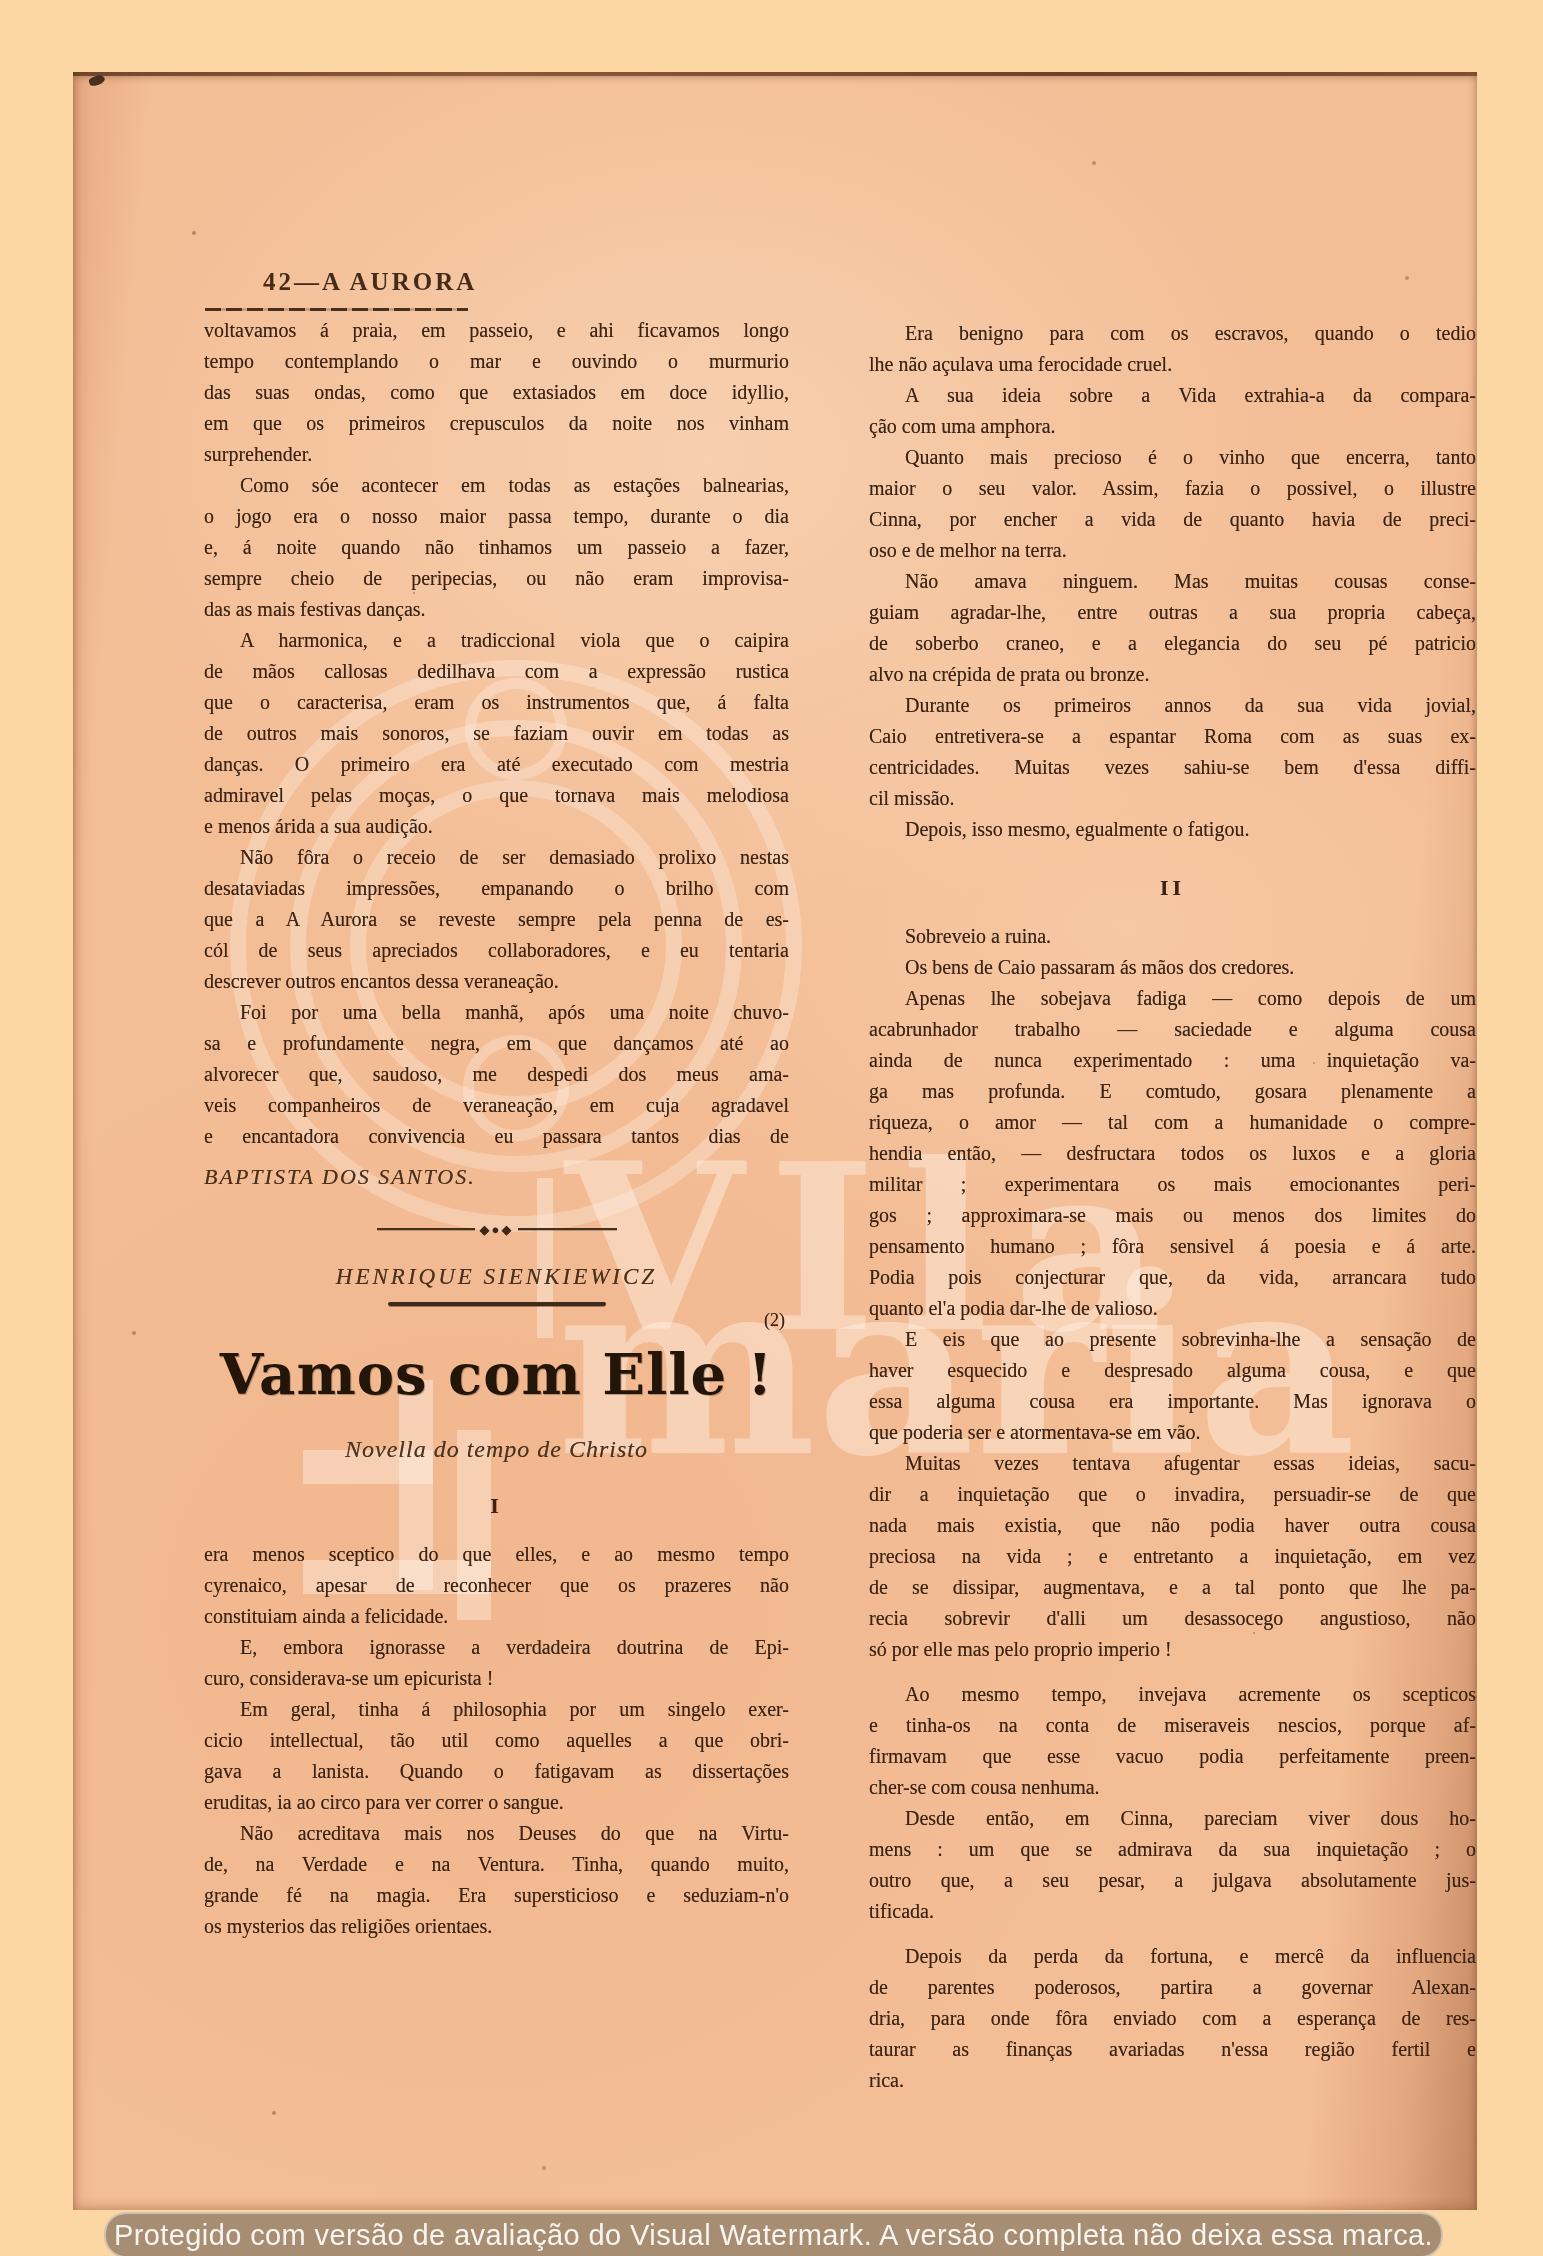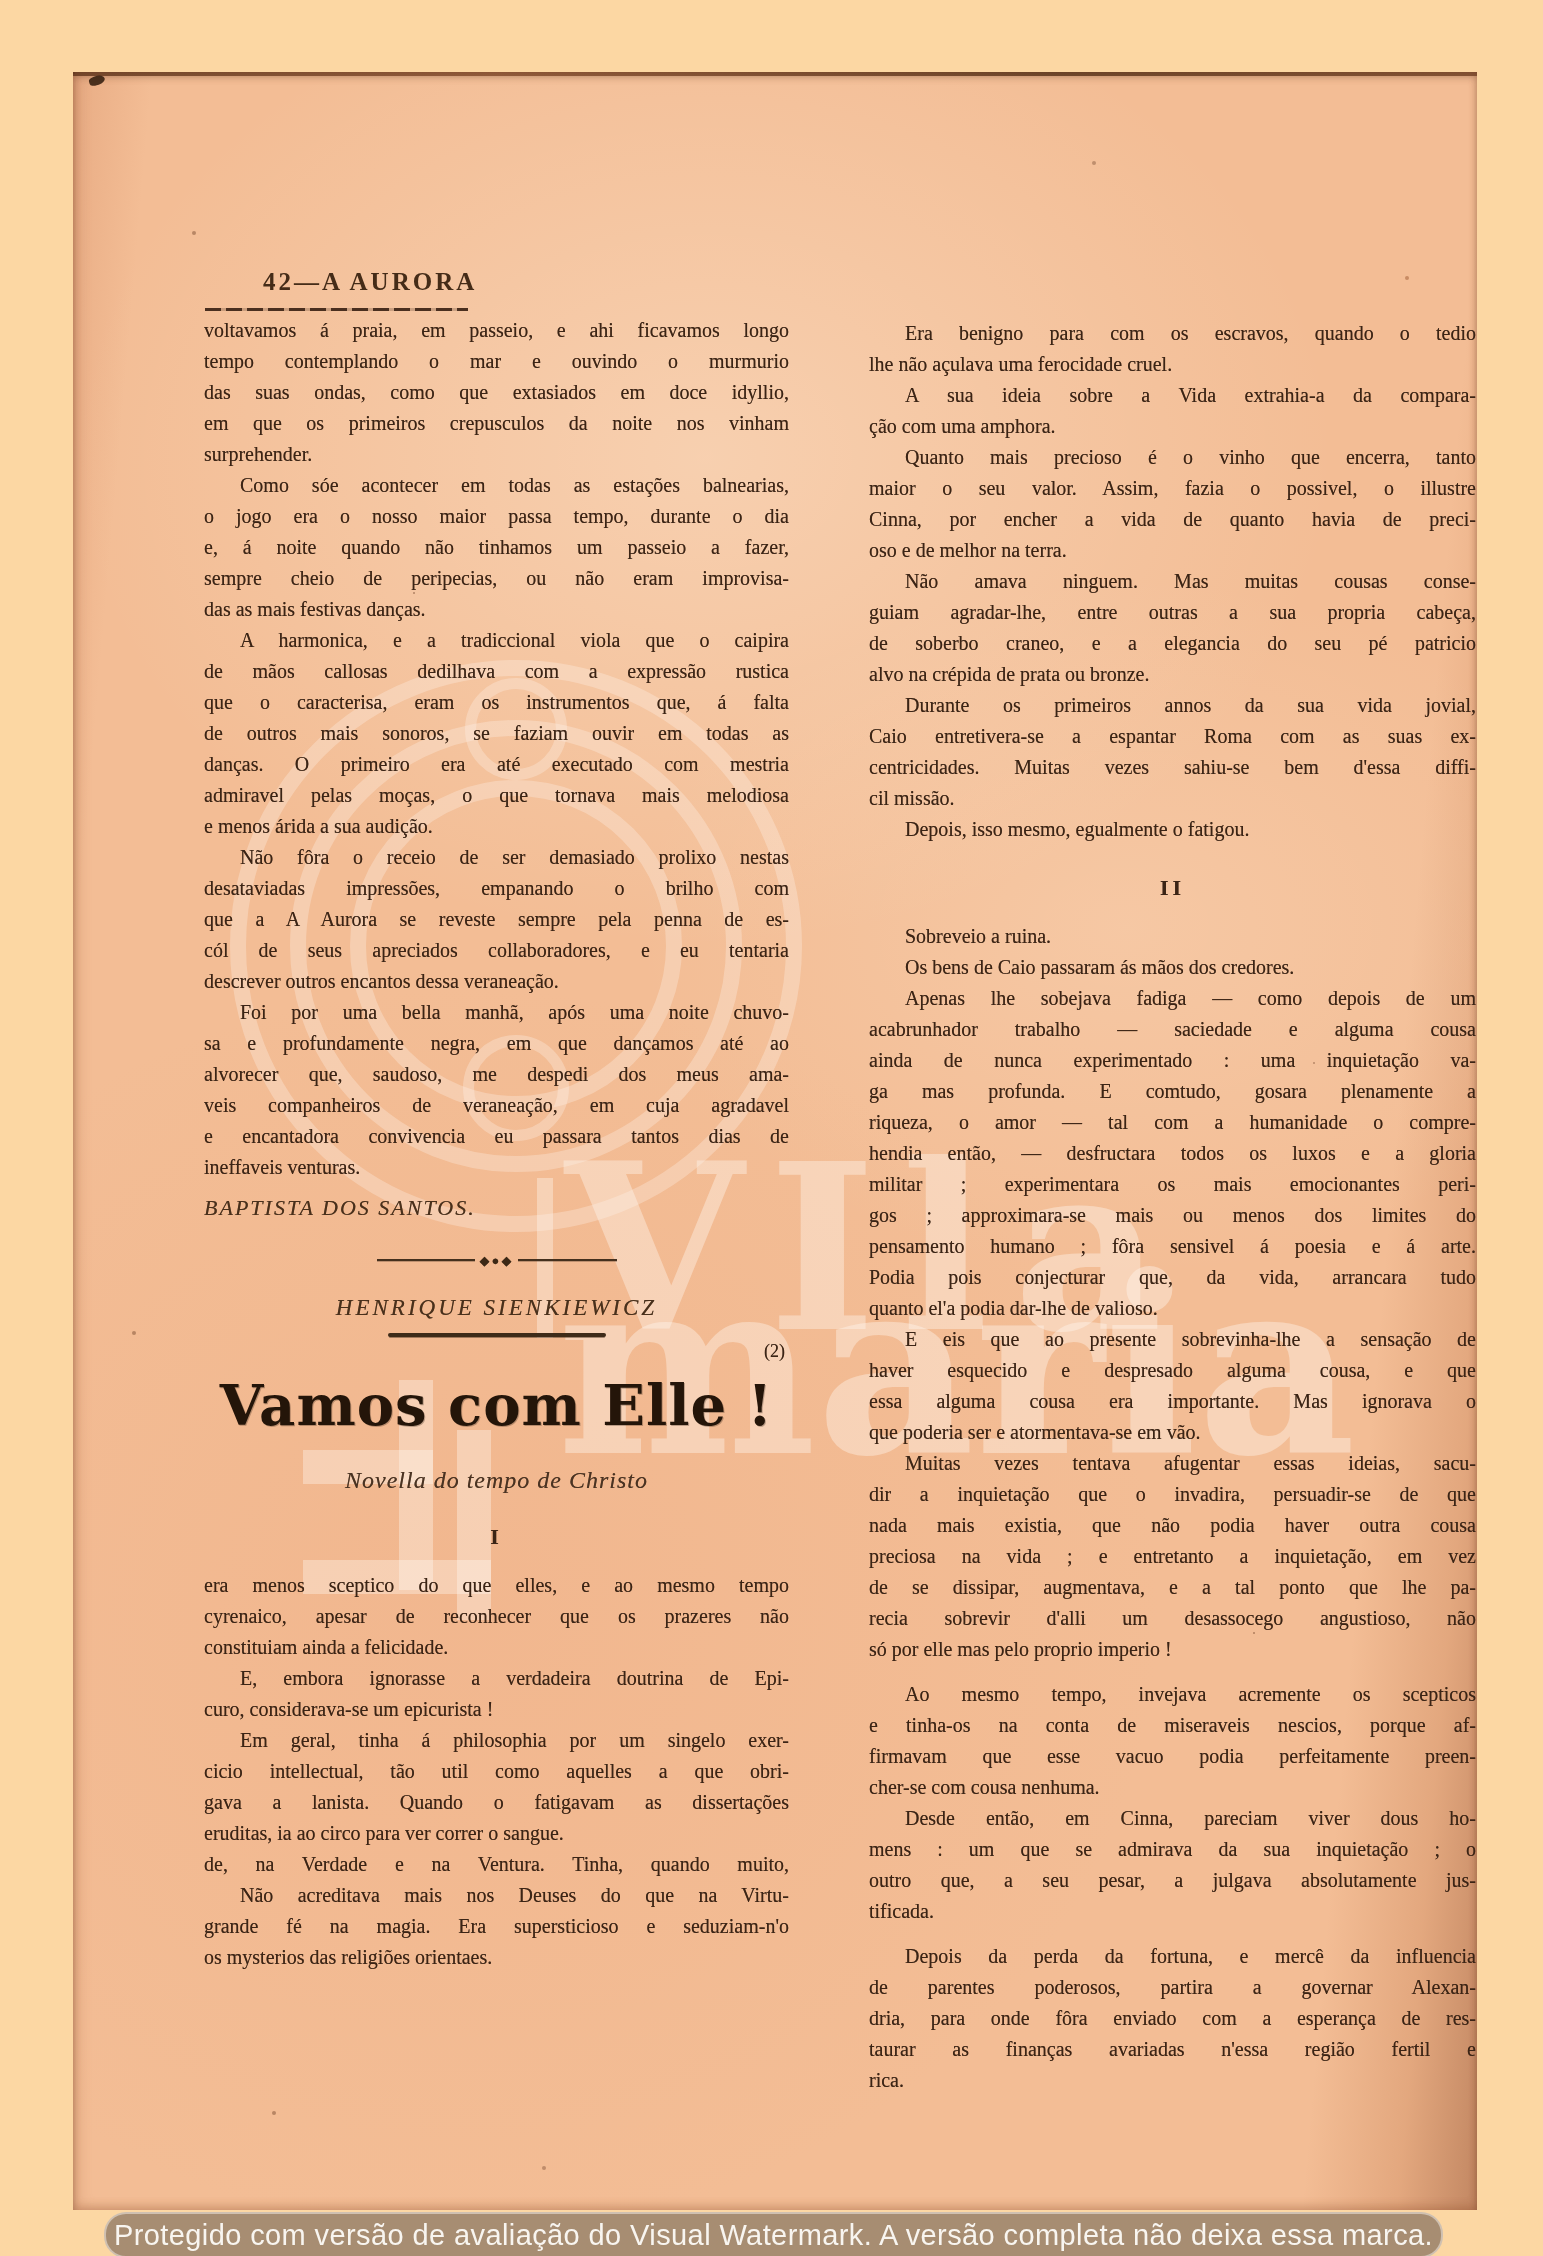--- a/index.html
+++ b/index.html
@@ -117,21 +117,20 @@
         <div class="ln">que a A Aurora se reveste sempre pela penna de es-</div>
         <div class="ln">cól de seus apreciados collaboradores, e eu tentaria</div>
         <div class="ln last">descrever outros encantos dessa veraneação.</div>
       </div>
       <div class="para">
         <div class="ln ind">Foi por uma bella manhã, após uma noite chuvo-</div>
         <div class="ln">sa e profundamente negra, em que dançamos até ao</div>
         <div class="ln">alvorecer que, saudoso, me despedi dos meus ama-</div>
         <div class="ln">veis companheiros de veraneação, em cuja agradavel</div>
         <div class="ln">e encantadora convivencia eu passara tantos dias de</div>
-        <div class="ln last">ineffaveis venturas.</div>
       </div>
       <div class="signature">BAPTISTA DOS SANTOS.</div>
       <div class="divider">
         <span class="bar"></span>
         <span class="glyph">◆●◆</span>
         <span class="bar"></span>
       </div>
       <div class="byline">HENRIQUE SIENKIEWICZ</div>
       <div class="rule"></div>
       <div class="note">(2)</div>
@@ -147,22 +146,22 @@
         <div class="ln ind">E, embora ignorasse a verdadeira doutrina de Epi-</div>
         <div class="ln last">curo, considerava-se um epicurista !</div>
       </div>
       <div class="para">
         <div class="ln ind">Em geral, tinha á philosophia por um singelo exer-</div>
         <div class="ln">cicio intellectual, tão util como aquelles a que obri-</div>
         <div class="ln">gava a lanista. Quando o fatigavam as dissertações</div>
         <div class="ln last">eruditas, ia ao circo para ver correr o sangue.</div>
       </div>
       <div class="para">
+        <div class="ln ind">Não acreditava mais nos Deuses do que na Virtu-</div>
         <div class="ln">de, na Verdade e na Ventura. Tinha, quando muito,</div>
-        <div class="ln ind">Não acreditava mais nos Deuses do que na Virtu-</div>
         <div class="ln">grande fé na magia. Era supersticioso e seduziam-n'o</div>
         <div class="ln last">os mysterios das religiões orientaes.</div>
       </div>
     </div>
   <div class="col col-right" id="col-right">
       <div class="para">
         <div class="ln ind">Era benigno para com os escravos, quando o tedio</div>
         <div class="ln last">lhe não açulava uma ferocidade cruel.</div>
       </div>
       <div class="para">

